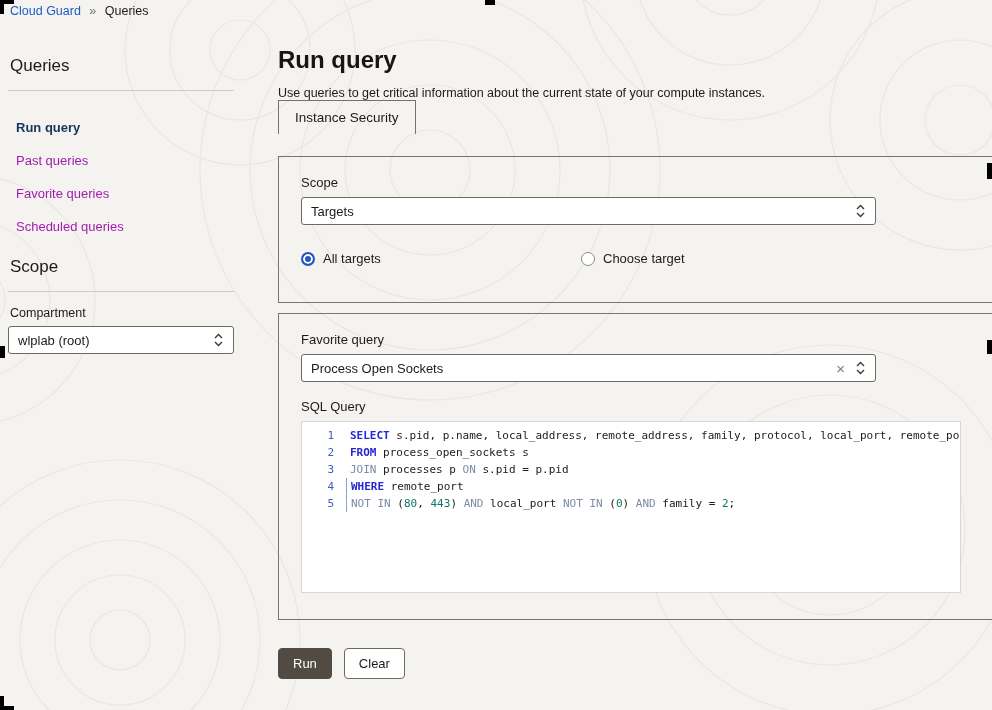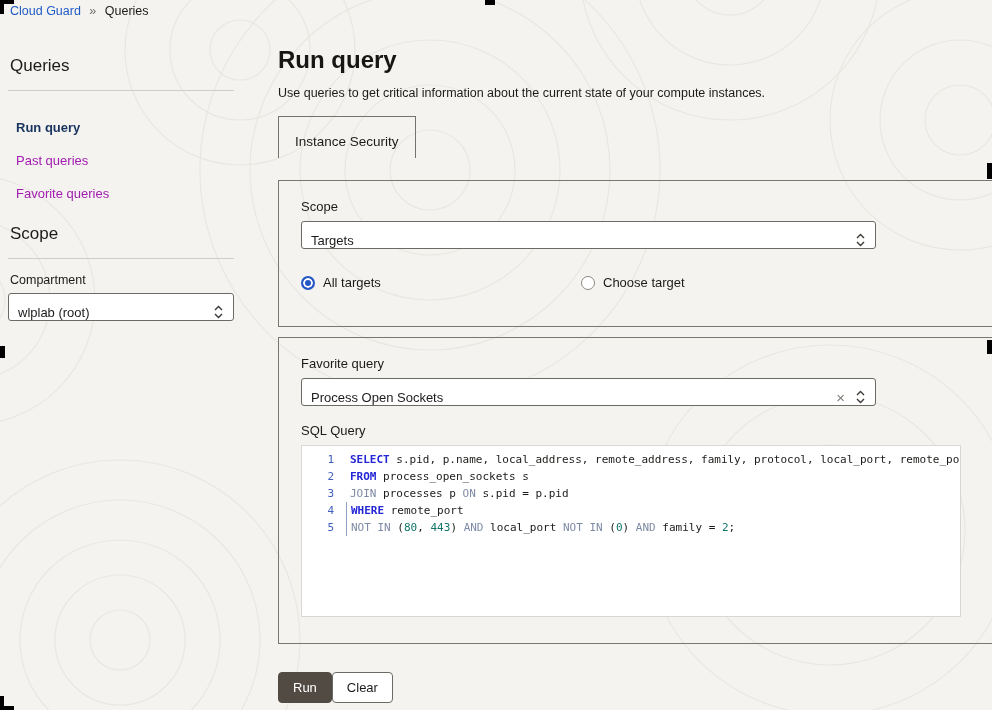--- a/index.html
+++ b/index.html
@@ -21,33 +21,33 @@
   .sidebar { position:absolute; left:8px; top:56px; width:226px; z-index:2; }
   .side-h { font-size:17px; font-weight:400; color:#1c1b19; margin:0;
             padding:0 0 14px 2px; border-bottom:1px solid #cfcdc9; }
   .side-h.scope { margin-top:24px; }
   .side-nav { padding:30px 0 0 8px; }
   .nav-link { display:block; font-size:13px; color:#a21caf; text-decoration:none;
               margin:0 0 20px 0; cursor:pointer; line-height:13px; }
   .nav-link.active { color:#17335e; font-weight:bold; }
   .comp-label { font-size:12.5px; color:#1c1b19; margin:14px 0 6px 2px; }
 
-  .select { display:flex; align-items:flex-end; gap:8px; background:#ffffff;
+  .select { display:flex; align-items:center; gap:8px; background:#ffffff;
             border:1px solid #6b6a65; border-radius:3px; height:28px;
             padding:0 9px; cursor:pointer; }
   .sel-val { flex:1; font-size:13px; white-space:nowrap; overflow:hidden; }
   .updown { display:flex; align-items:center; }
   .updown svg { display:block; }
   .clear-x { color:#7f7e79; font-size:15px; line-height:1; cursor:pointer; padding:0 2px; }
 
   
   .main { position:absolute; left:278px; top:46px; width:714px; z-index:2; }
   h1.title { font-size:24px; font-weight:600; margin:0; color:#181614; }
   .desc { font-size:12.5px; margin:12px 0 0 0; }
-  .tab { display:inline-block; margin-top:16px; padding:17px 16px 9px;
+  .tab { display:inline-block; margin-top:0; padding:9px 16px 9px;
          font-size:13.5px; border:1px solid #74736e; border-bottom:none;
          background:transparent; cursor:pointer; }
 
   .panel { margin-top:22px; border:1px solid #78776f; background:transparent;
            padding:18px 22px 36px; width:calc(100% + 14px); }
   .panel2 { margin-top:10px; padding-bottom:26px; }
   .field-label { font-size:13px; margin-bottom:7px; }
   .field-label.sql { margin-top:17px; }
   .select.wide { width:575px; }
 
@@ -66,21 +66,21 @@
   .code-line { display:flex; line-height:17px; }
   .ln { width:44px; flex-shrink:0; text-align:right; padding-right:12px;
         color:#3f5fbe; }
   .code-text { white-space:pre; padding-left:4px; }
   .code-text.guide { border-left:1px solid #8fa0c5; padding-left:4px; }
   .tok-kw { color:#2326d6; font-weight:bold; }
   .tok-kw2 { color:#7e8ba6; }
   .tok-num { color:#107569; }
   .tok-plain { color:#1c1b19; }
 
-  .actions { margin-top:28px; display:flex; }
+  .actions { margin-top:28px; display:flex; gap:12px; }
   .btn { font-family:inherit; font-size:13px; padding:7px 14px;
          border-radius:4px; border:1px solid #6b6a65; background:#ffffff;
          color:#1c1b19; cursor:pointer; }
   .btn.primary { background:#524b43; border-color:#524b43; color:#ffffff; }
 
   
   .mark { position:absolute; background:#000; z-index:5; }
 </style>
 </head>
 <body>
@@ -121,20 +121,21 @@
   <span class="bc-sep">»</span>
   <span class="bc-current">Queries</span>
 </div>
 
 <aside class="sidebar">
   <h2 class="side-h">Queries</h2>
   <nav class="side-nav">
       <a class="nav-link active">Run query</a>
       <a class="nav-link">Past queries</a>
       <a class="nav-link">Favorite queries</a>
+      <a class="nav-link">Scheduled queries</a>
     </nav>
   <h2 class="side-h scope">Scope</h2>
   <div class="comp-label">Compartment</div>
   <div class="select">
     <span class="sel-val">wlplab (root)</span>
     <span class="updown">
       <svg width="11" height="16" viewBox="0 0 11 16">
           <path d="M2 6 L5.5 2.5 L9 6" fill="none" stroke="#3a3935" stroke-width="1.4"></path>
           <path d="M2 10 L5.5 13.5 L9 10" fill="none" stroke="#3a3935" stroke-width="1.4"></path>
         </svg>

